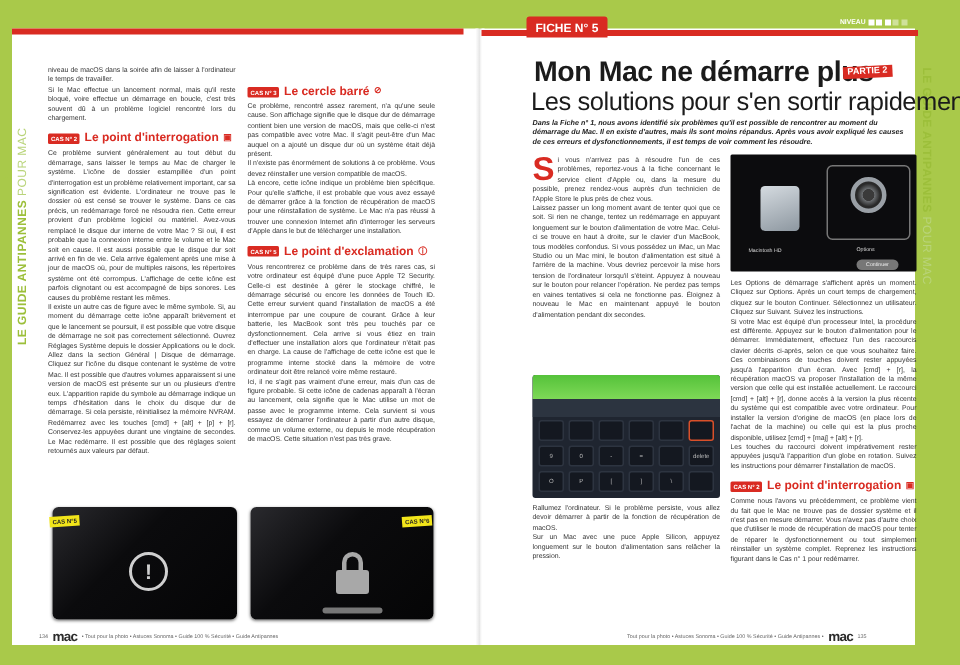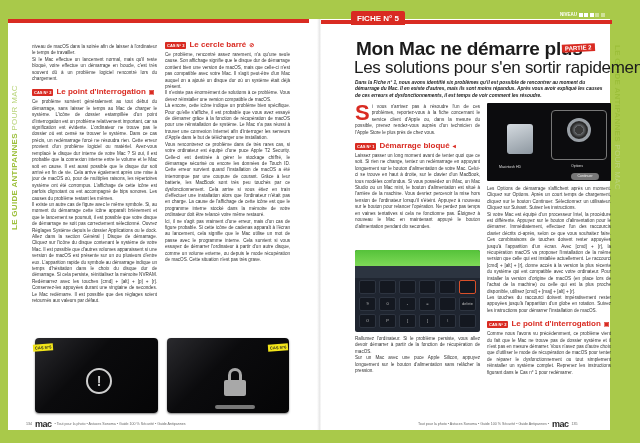--- a/index.html
+++ b/index.html
@@ -74,29 +74,34 @@
     <p>Si le Mac effectue un lancement normal, mais qu'il reste bloqué, voire effectue un démarrage en boucle, c'est très souvent dû à un problème logiciel rencontré lors du chargement.</p>
     <div class="sec-head">
       <span class="cas">CAS N° 2</span>
       <span>Le point d'interrogation</span>
       <span class="sec-icon">▣</span>
     </div>
     <p>Ce problème survient généralement au tout début du démarrage, sans laisser le temps au Mac de charger le système. L'icône de dossier estampillée d'un point d'interrogation est un problème relativement important, car sa signification est évidente. L'ordinateur ne trouve pas le dossier où est censé se trouver le système. Dans ce cas précis, un redémarrage forcé ne résoudra rien. Cette erreur provient d'un problème logiciel ou matériel. Avez-vous remplacé le disque dur interne de votre Mac ? Si oui, il est probable que la connexion interne entre le volume et le Mac soit en cause. Il est aussi possible que le disque dur soit arrivé en fin de vie. Cela arrive également après une mise à jour de macOS où, pour de multiples raisons, les répertoires système ont été corrompus. L'affichage de cette icône est parfois clignotant ou est accompagné de bips sonores. Les causes du problème restant les mêmes.</p>
     <p>Il existe un autre cas de figure avec le même symbole. Si, au moment du démarrage cette icône apparaît brièvement et que le lancement se poursuit, il est possible que votre disque de démarrage ne soit pas correctement sélectionné. Ouvrez Réglages Système depuis le dossier Applications ou le dock. Allez dans la section Général | Disque de démarrage. Cliquez sur l'icône du disque contenant le système de votre Mac. Il est possible que d'autres volumes apparaissent si une version de macOS est présente sur un ou plusieurs d'entre eux. L'apparition rapide du symbole au démarrage indique un temps d'hésitation dans le choix du disque dur de démarrage. Si cela persiste, réinitialisez la mémoire NVRAM. Redémarrez avec les touches [cmd] + [alt] + [p] + [r]. Conservez-les appuyées durant une vingtaine de secondes. Le Mac redémarre. Il est possible que des réglages soient retournés aux valeurs par défaut.</p>
   </div>
 
-  <div class="col" style="left:165px; top:40px; width:125px;">
+  <div class="col" style="left:165px; top:56px; width:125px;">
     <div class="sec-head" style="margin-top:0">
       <span class="cas">CAS N° 3</span>
       <span>Le cercle barré</span>
       <span class="sec-icon">⊘</span>
     </div>
     <p>Ce problème, rencontré assez rarement, n'a qu'une seule cause. Son affichage signifie que le disque dur de démarrage contient bien une version de macOS, mais que celle-ci n'est pas compatible avec votre Mac. Il s'agit peut-être d'un Mac auquel on a ajouté un disque dur où un système était déjà présent.</p>
     <p>Il n'existe pas énormément de solutions à ce problème. Vous devez réinstaller une version compatible de macOS.</p>
     <p>Là encore, cette icône indique un problème bien spécifique. Pour qu'elle s'affiche, il est probable que vous avez essayé de démarrer grâce à la fonction de récupération de macOS pour une réinstallation de système. Le Mac n'a pas réussi à trouver une connexion Internet afin d'interroger les serveurs d'Apple dans le but de télécharger une installation.</p>
+    <div class="sec-head">
+      <span class="cas">CAS N° 5</span>
+      <span>Le point d'exclamation</span>
+      <span class="sec-icon">ⓘ</span>
+    </div>
     <p>Vous rencontrerez ce problème dans de très rares cas, si votre ordinateur est équipé d'une puce Apple T2 Security. Celle-ci est destinée à gérer le stockage chiffré, le démarrage sécurisé ou encore les données de Touch ID. Cette erreur survient quand l'installation de macOS a été interrompue par une coupure de courant. Grâce à leur batterie, les MacBook sont très peu touchés par ce dysfonctionnement. Cela arrive si vous étiez en train d'effectuer une installation alors que l'ordinateur n'était pas en charge. La cause de l'affichage de cette icône est que le programme interne stocké dans la mémoire de votre ordinateur doit être relancé voire même restauré.</p>
     <p>Ici, il ne s'agit pas vraiment d'une erreur, mais d'un cas de figure probable. Si cette icône de cadenas apparaît à l'écran au lancement, cela signifie que le Mac utilise un mot de passe avec le programme interne. Cela survient si vous essayez de démarrer l'ordinateur à partir d'un autre disque, comme un volume externe, ou depuis le mode récupération de macOS. Cette situation n'est pas très grave.</p>
   </div>
 
   <div class="screen" style="left:35px; top:338px; width:123px; height:75px;">
     <div class="excl">!</div>
   </div>
   <div class="cas-tag" style="left:33px; top:344px;">CAS N°5</div>
 
   <div class="screen" style="left:167px; top:338px; width:122px; height:75px;">
@@ -131,25 +136,20 @@
     <span class="light">POUR MAC</span>
   </div>
 
   <div class="title">Mon Mac ne démarre plus</div>
   <div class="partie">PARTIE 2</div>
   <div class="subtitle">Les solutions pour s'en sortir rapidement</div>
   <div class="intro">Dans la Fiche n° 1, nous avons identifié six problèmes qu'il est possible de rencontrer au moment du démarrage du Mac. Il en existe d'autres, mais ils sont moins répandus. Après vous avoir expliqué les causes de ces erreurs et dysfonctionnements, il est temps de voir comment les résoudre.</div>
 
   <div class="col" style="left:355px; top:104px; width:125px;">
     <p><span class="dropcap">S</span><span>i vous n'arrivez pas à résoudre l'un de ces problèmes, reportez-vous à la fiche concernant le service client d'Apple ou, dans la mesure du possible, prenez rendez-vous auprès d'un technicien de l'Apple Store le plus près de chez vous.</span></p>
-    <div class="sec-head">
-      <span class="cas">CAS N° 1</span>
-      <span>Démarrage bloqué</span>
-      <span class="sec-icon">◂</span>
-    </div>
     <p>Laissez passer un long moment avant de tenter quoi que ce soit. Si rien ne change, tentez un redémarrage en appuyant longuement sur le bouton d'alimentation de votre Mac. Celui-ci se trouve en haut à droite, sur le clavier d'un MacBook, tous modèles confondus. Si vous possédez un iMac, un Mac Studio ou un Mac mini, le bouton d'alimentation est situé à l'arrière de la machine. Vous devriez percevoir la mise hors tension de l'ordinateur lorsqu'il s'éteint. Appuyez à nouveau sur le bouton pour relancer l'opération. Ne perdez pas temps en vaines tentatives si cela ne fonctionne pas. Éloignez à nouveau le Mac en maintenant appuyé le bouton d'alimentation pendant dix secondes.</p>
   </div>
 
   <div class="keyboard" style="left:355px; top:250px; width:125px; height:82px;">
     <div class="kb-screen"></div>
     <div class="kb-bezel"></div>
     <div class="keys">
       <div class="key"></div>
       <div class="key"></div>
       <div class="key"></div>

